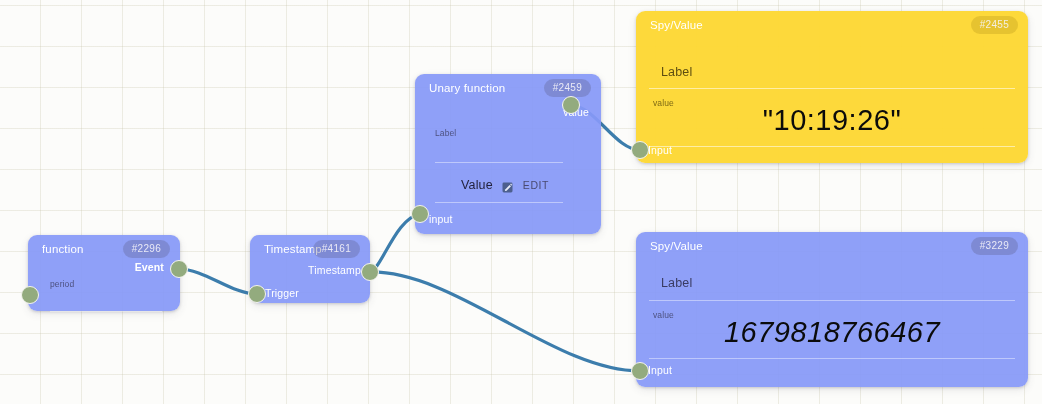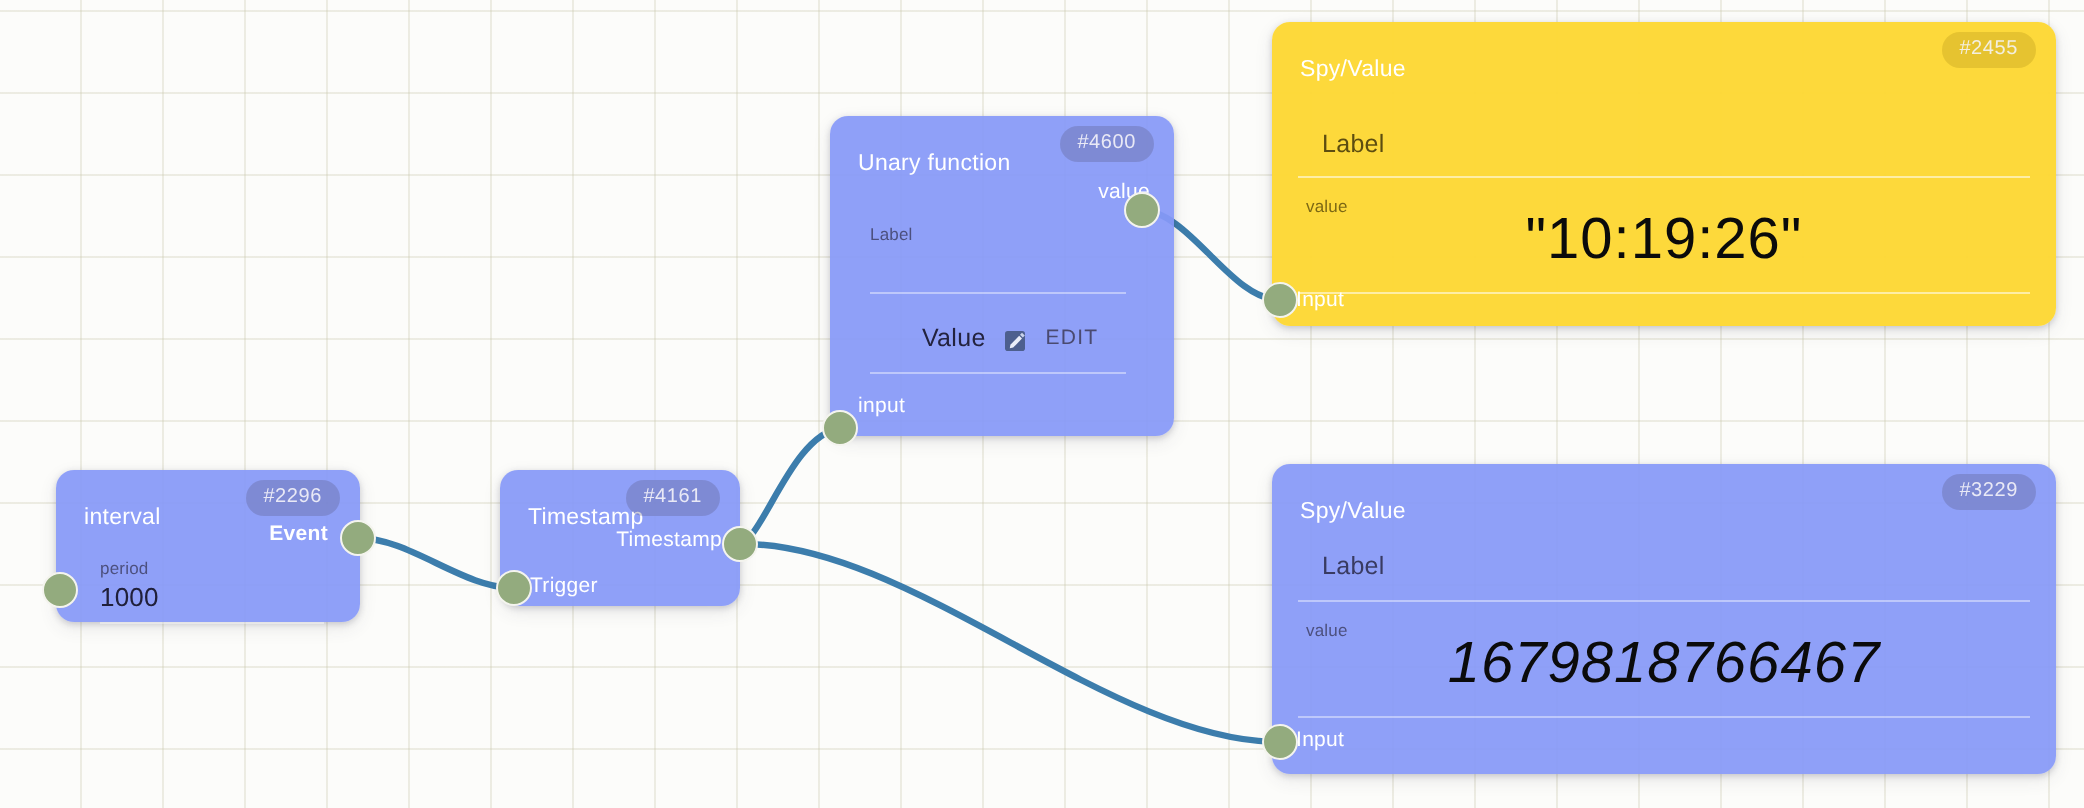--- a/index.html
+++ b/index.html
@@ -57,21 +57,20 @@
   }
 
   .node-title {
     position: absolute;
     left: 14px;
     top: 8px;
     font-size: 11.5px;
     color: #ffffff;
     letter-spacing: 0.15px;
     white-space: nowrap;
-    margin-top: 10px;
   }
   .node-id {
     position: absolute;
     right: 10px;
     top: 5px;
     font-size: 10px;
     color: #e9e9f6;
     background: rgba(90,90,130,0.30);
     border-radius: 9px;
     padding: 3px 9px 4px 9px;
@@ -176,47 +175,46 @@
 <div id="canvas">
 
   <svg id="edges" viewBox="0 0 1042 404" width="1042" height="404">
     <path class="edge-path" d="M 179 269 C 205 269, 231 294, 257 294"></path>
     <path class="edge-path" d="M 369 272 C 381 272, 395 218, 420 214"></path>
     <path class="edge-path" d="M 369 272 C 455 270, 555 372, 641 371"></path>
     <path class="edge-path" d="M 570 105 C 595 105, 615 150, 640 150"></path>
   </svg>
 
   <div class="node blue" style="left:28px; top:235px; width:152px; height:76px;">
-    <div class="node-title">interval</div>
+    <div class="node-title">function</div>
     <div class="node-id">#2296</div>
 
     <div class="field" style="left:22px; top:44px; width:112px;">
       <div class="field-caption">period</div>
-      <div class="field-value">1000</div>
     </div>
     <div class="field-underline" style="left:22px; top:76px; width:112px;"></div>
 
     <div class="port-label" style="right:16px; top:26px;font-weight:bold;">Event</div>
   </div>
   <div class="port" style="left:21px; top:286px;"></div>
   <div class="port" style="left:170px; top:260px;"></div>
 
   <div class="node blue" style="left:250px; top:235px; width:120px; height:68px;">
     <div class="node-title">Timestamp</div>
     <div class="node-id">#4161</div>
 
     <div class="port-label" style="right:9px; top:29px;">Timestamp</div>
     <div class="port-label" style="left:15px; top:52px;">Trigger</div>
   </div>
   <div class="port" style="left:248px; top:285px;"></div>
   <div class="port" style="left:361px; top:263px;"></div>
 
-  <div class="node blue" style="left:415px; top:58px; width:172px; height:160px;">
+  <div class="node blue" style="left:415px; top:74px; width:186px; height:160px;">
     <div class="node-title">Unary function</div>
-    <div class="node-id">#4600</div>
+    <div class="node-id">#2459</div>
 
     <div class="port-label" style="right:12px; top:32px;">value</div>
 
     <div class="field" style="left:20px; top:54px; width:128px;">
       <div class="field-caption">Label</div>
     </div>
     <div class="field-underline" style="left:20px; top:88px; width:128px;"></div>
 
     <div class="edit-row" style="left:46px; top:104px;">
       <span class="lbl">Value</span>

